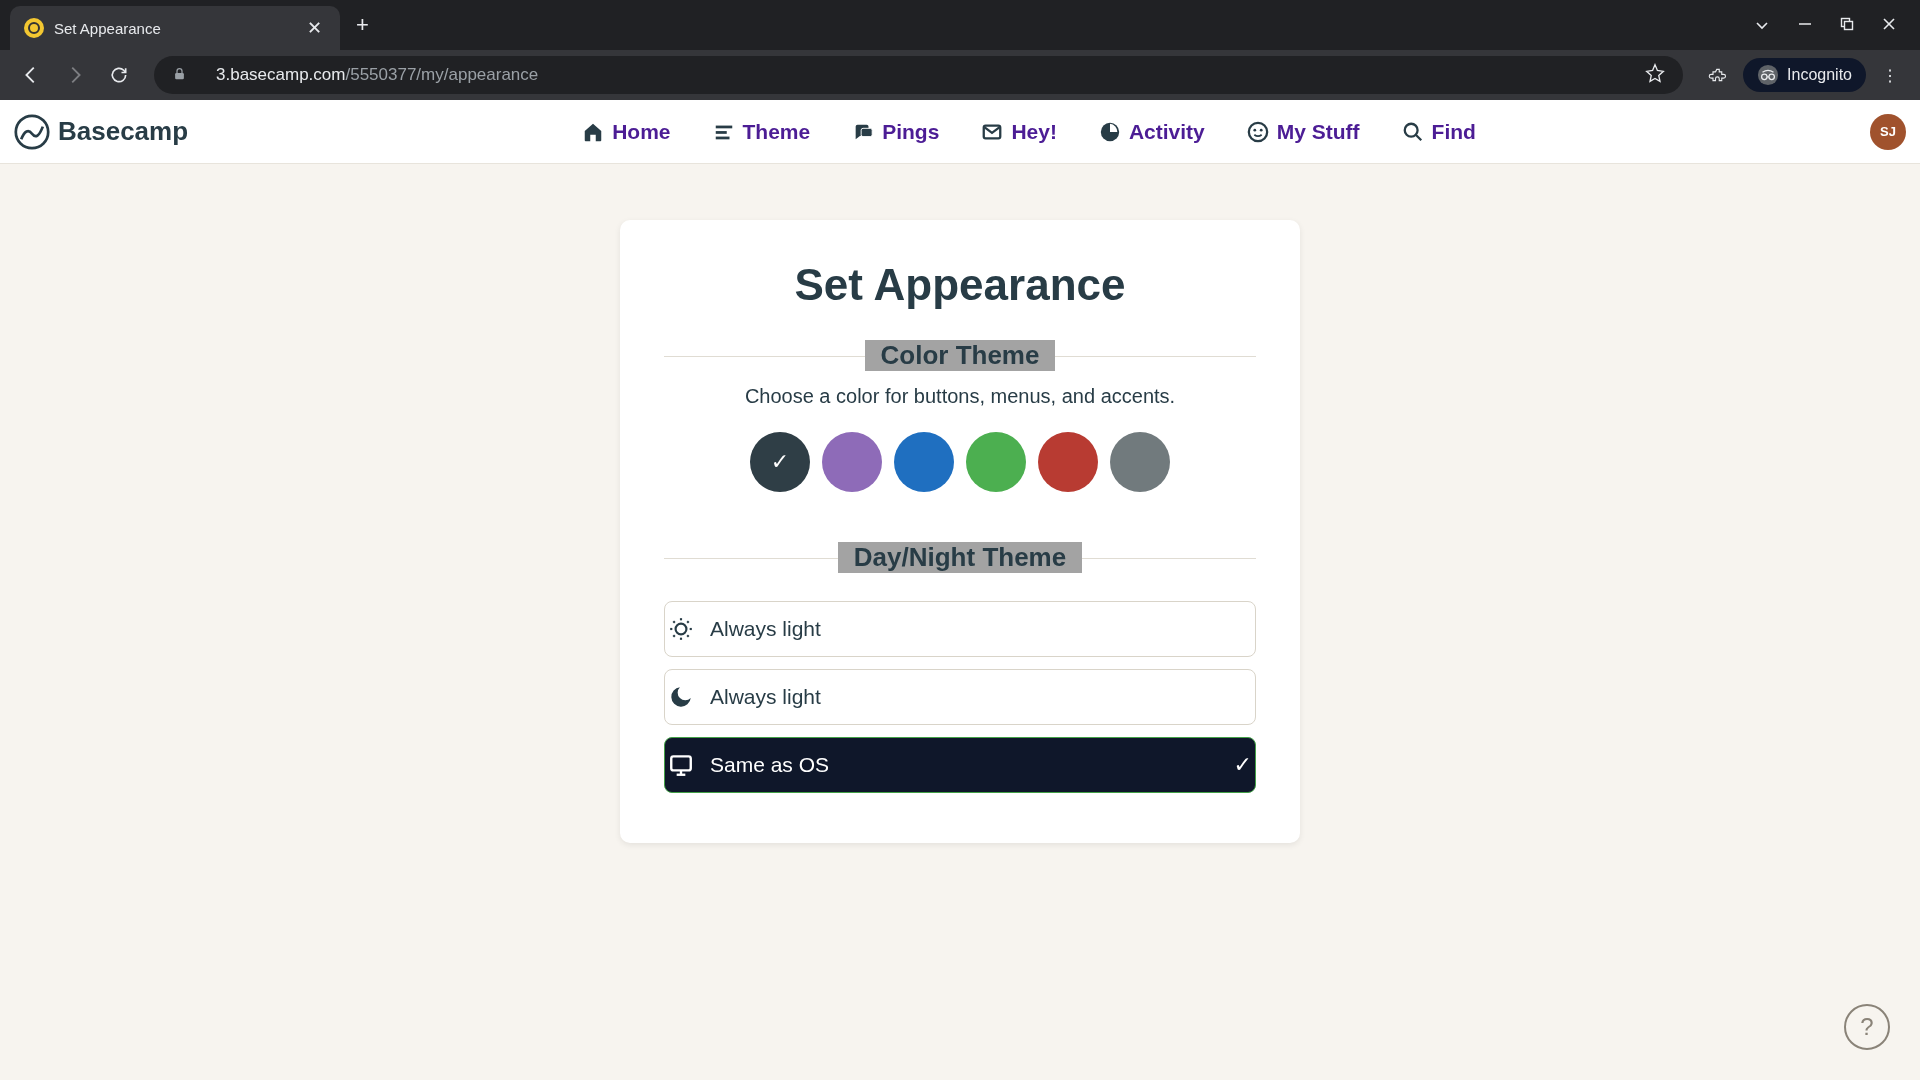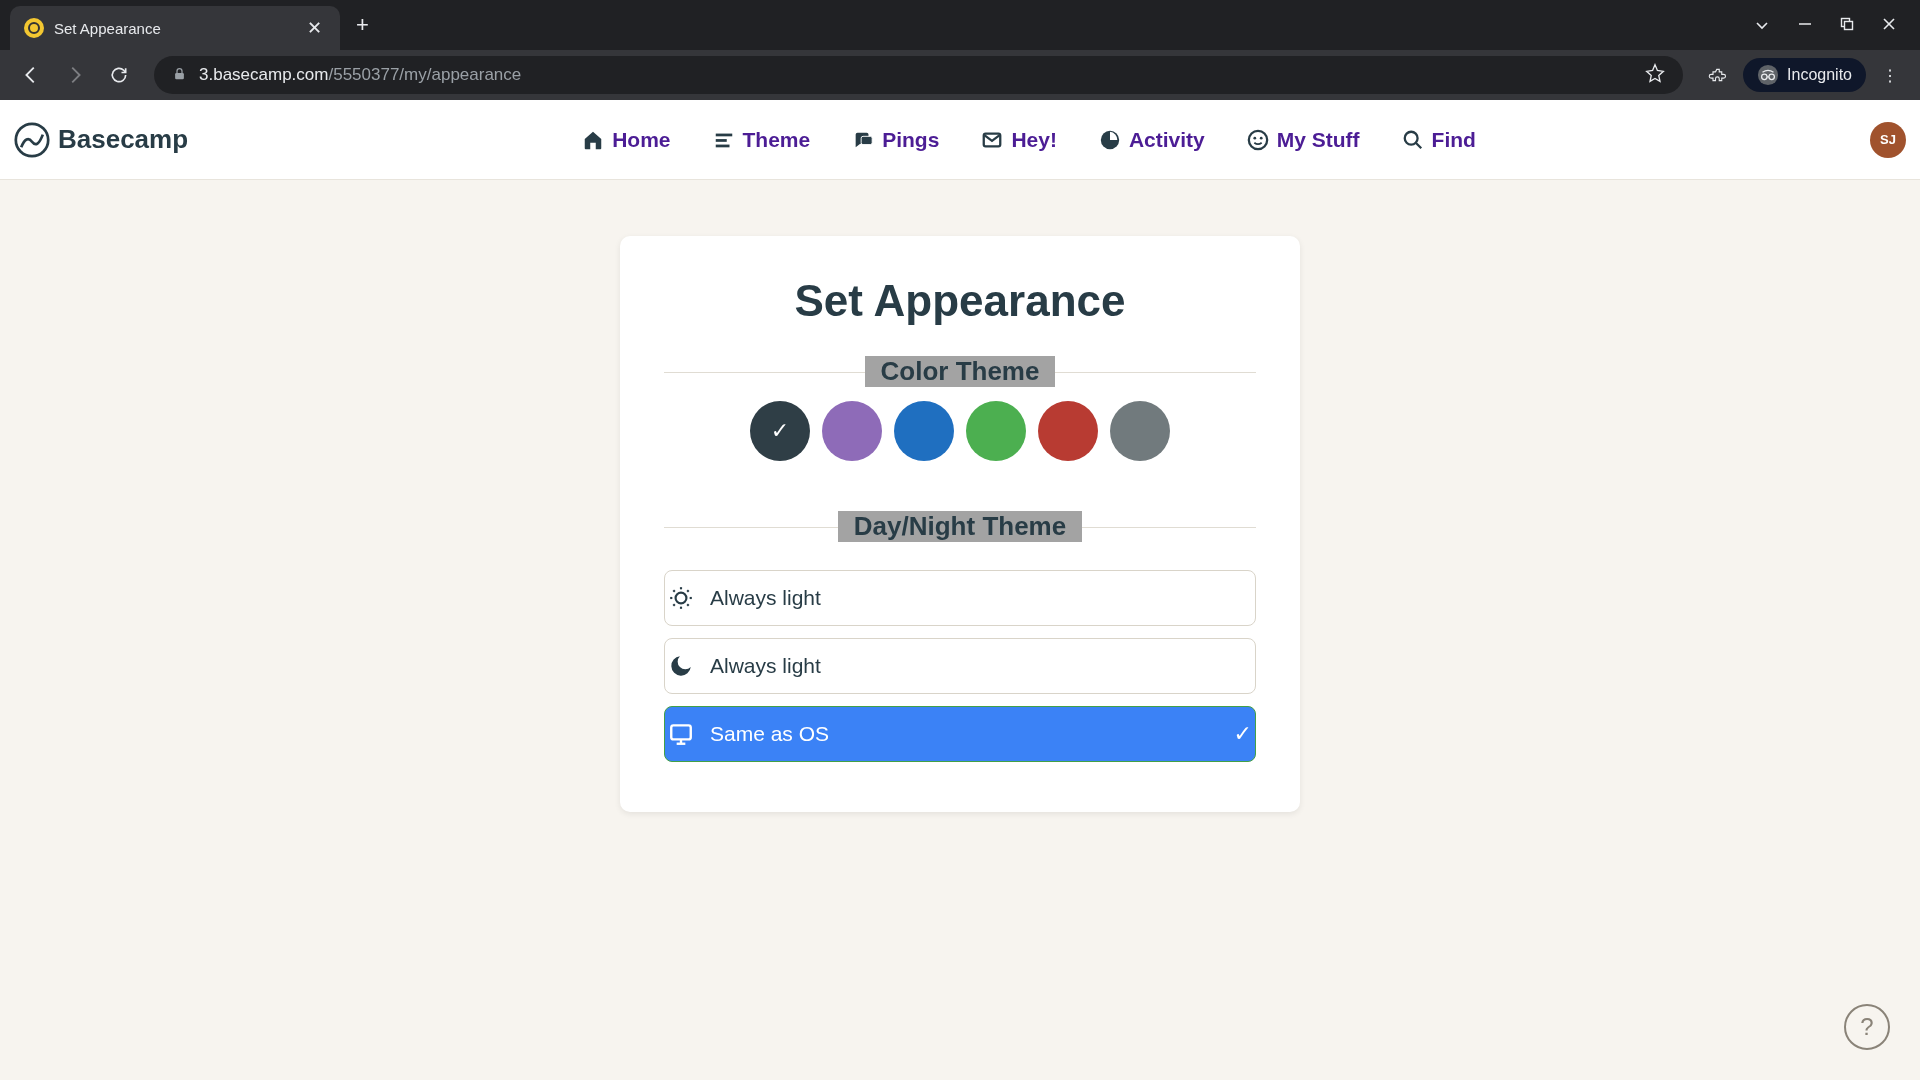--- a/index.html
+++ b/index.html
@@ -14,34 +14,34 @@
     .tab-close { color: #e8eaed; font-size: 18px; cursor: pointer; padding: 0 4px; }
     .new-tab { color: #e8eaed; font-size: 22px; padding: 0 16px; cursor: pointer; align-self: center; }
     .window-controls { margin-left: auto; display: flex; gap: 28px; padding-right: 24px; align-self: center; }
     .win-ctrl { color: #e8eaed; font-size: 15px; cursor: pointer; }
     .win-ctrl svg { display: block; }
 
     .toolbar { background: #35363a; height: 50px; display: flex; align-items: center; padding: 0 14px; gap: 10px; }
     .nav-btn { width: 34px; height: 34px; display: flex; align-items: center; justify-content: center; cursor: pointer; border-radius: 50%; }
     .nav-btn svg { display: block; }
     .nav-btn.disabled { opacity: 0.4; cursor: default; }
-    .url-bar { flex: 1; background: #202124; border-radius: 22px; height: 38px; display: flex; align-items: center; padding: 0 18px; gap: 12px; margin: 16px 8px; }
+    .url-bar { flex: 1; background: #202124; border-radius: 22px; height: 38px; display: flex; align-items: center; padding: 0 18px; gap: 29px; margin: 16px 8px; }
     .lock-icon { color: #9aa0a6; }
     .url-text { color: #e8eaed; font-size: 17px; }
     .url-domain { color: #e8eaed; }
     .url-path { color: #9aa0a6; }
     .star-icon { margin-left: auto; color: #e8eaed; }
     .toolbar-right { display: flex; align-items: center; gap: 8px; }
     .ext-icon { width: 34px; height: 34px; display: flex; align-items: center; justify-content: center; cursor: pointer; }
     .incognito-badge { display: flex; align-items: center; gap: 8px; background: #0f172a; padding: 6px 14px; border-radius: 20px; }
     .incognito-label { color: #e8eaed; font-size: 16px; }
     .kebab { color: #e8eaed; padding: 0 8px; cursor: pointer; }
 
     
-    .app-header { background: #fff; height: 80px; display: flex; align-items: center; padding: 0 14px; border-bottom: 1px solid #e8e4dc; }
+    .app-header { background: #fff; height: 64px; display: flex; align-items: center; padding: 0 14px; border-bottom: 1px solid #e8e4dc; }
     .logo { display: flex; align-items: center; gap: 8px; cursor: pointer; }
     .logo-mark { width: 36px; height: 36px; }
     .logo-text { font-size: 26px; font-weight: 700; color: #283c46; }
     .main-nav { flex: 1; display: flex; justify-content: center; gap: 42px; }
     .nav-item { display: flex; align-items: center; gap: 8px; font-size: 21px; font-weight: 700; color: #4c1d95; cursor: pointer; }
     .nav-icon { width: 22px; height: 22px; display: flex; align-items: center; justify-content: center; }
     .avatar { width: 36px; height: 36px; border-radius: 50%; background: #a0522d; color: #fff; display: flex; align-items: center; justify-content: center; font-size: 13px; font-weight: 700; cursor: pointer; }
 
     
     .page { display: flex; justify-content: center; padding-top: 56px; }
@@ -51,21 +51,21 @@
     .section-line { position: absolute; top: 50%; left: 0; right: 0; height: 1px; background: #e0dcd3; z-index: 0; }
     .section-title { display: inline-block; background: #a3a3a3; padding: 0 16px; font-size: 26px; font-weight: 700; color: #283c46; position: relative; z-index: 1; }
     .section-desc { text-align: center; font-size: 20px; color: #283c46; margin-bottom: 24px; }
 
     .swatches { display: flex; justify-content: center; gap: 12px; margin-bottom: 50px; }
     .swatch { width: 60px; height: 60px; border-radius: 50%; cursor: pointer; display: flex; align-items: center; justify-content: center; }
     .swatch-check { color: #fff; font-size: 22px; }
 
     .theme-options { display: flex; flex-direction: column; gap: 12px; margin-top: 28px; }
     .theme-option { display: flex; align-items: center; padding: 14px 3px; border: 1px solid #d9d4c9; border-radius: 8px; cursor: pointer; gap: 16px; font-size: 21px; color: #283c46; }
-    .theme-option.selected { background: #3b82f6; color: #fff; border-color: #43a047; }
+    .theme-option.selected { background: #0f172a; color: #fff; border-color: #43a047; }
     .theme-option-icon { width: 26px; height: 26px; display: flex; align-items: center; justify-content: center; }
     .theme-option-check { margin-left: auto; color: #fff; font-size: 22px; }
 
     .help-fab { position: fixed; bottom: 30px; right: 30px; width: 46px; height: 46px; border: 2px solid #8a8378; border-radius: 50%; display: flex; align-items: center; justify-content: center; font-size: 24px; color: #8a8378; cursor: pointer; background: #f7f4ef; }
   </style>
 </head>
 <body>
 
 <div class="browser-chrome">
   <div class="tab">
@@ -234,20 +234,21 @@
 </div>
 
 <div class="page">
   <div class="card">
     <h1 class="page-title">Set Appearance</h1>
 
     <div class="section-header">
       <div class="section-line"></div>
       <span class="section-title">Color Theme</span>
     </div>
+    <p class="section-desc">Choose a color for buttons, menus, and accents.</p>
 
     <div class="swatches" id="swatches">
         <div class="swatch" style="background: rgb(47, 62, 70);">
           <span class="swatch-check">✓</span>
         </div>
         <div class="swatch" style="background: rgb(142, 107, 184);"></div>
         <div class="swatch" style="background: rgb(31, 111, 192);"></div>
         <div class="swatch" style="background: rgb(76, 175, 80);"></div>
         <div class="swatch" style="background: rgb(184, 59, 50);"></div>
         <div class="swatch" style="background: rgb(113, 122, 125);"></div>

